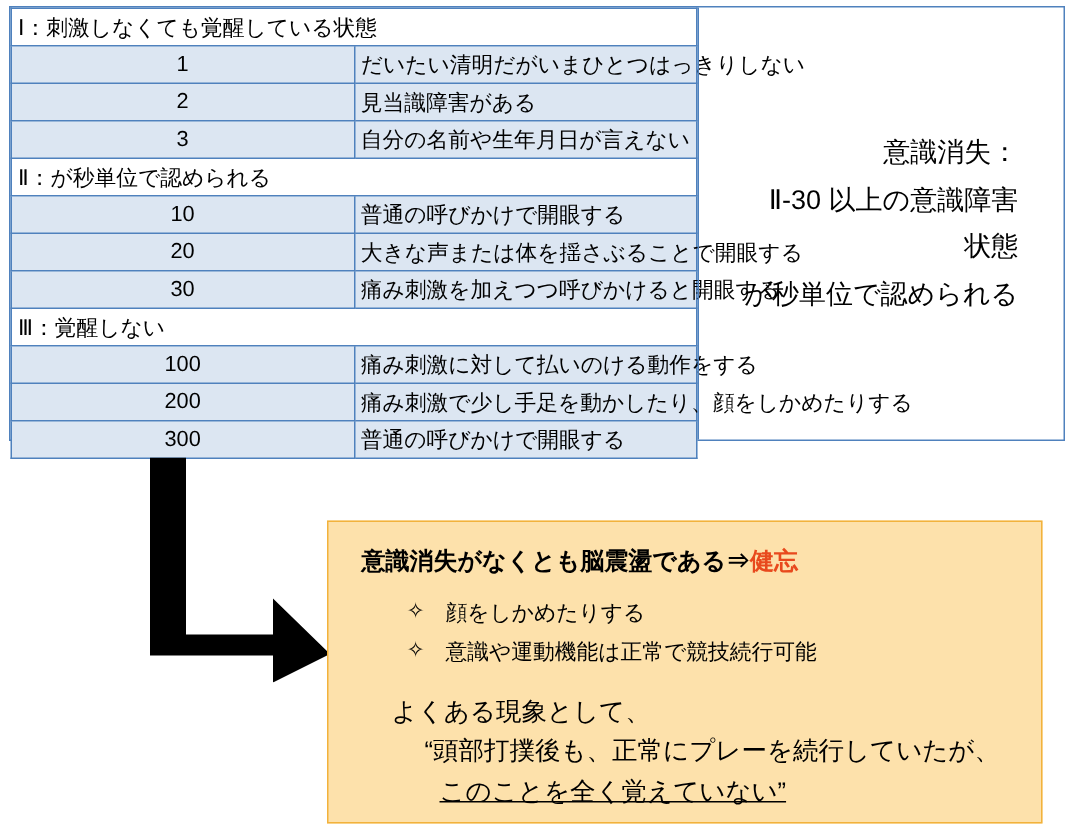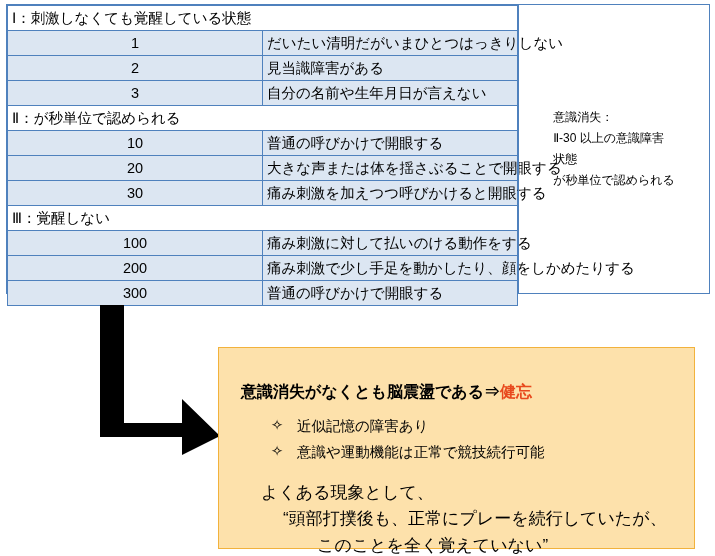--- a/index.html
+++ b/index.html
@@ -22,21 +22,21 @@
     left: 6px;
     top: 4px;
     width: 704px;
     height: 290px;
     display: flex;
     border: 1px solid #4f81bd;
     box-sizing: border-box;
     background: #fff;
   }
   #jcs-table {
-    width: 511px;
+    width: 458px;
     border-collapse: collapse;
     table-layout: fixed;
     box-sizing: border-box;
   }
   #jcs-table td {
     border: 1px solid #4f81bd;
     font-size: 14.5px;
     padding: 2px 4px;
     height: 25px;
     box-sizing: border-box;
@@ -57,22 +57,22 @@
     background: #ffffff;
     padding-left: 6px;
     font-size: 15px;
   }
   #side-note {
     flex: 1;
     border-left: 1px solid #4f81bd;
     display: flex;
     align-items: center;
     justify-content: center;
-    text-align: left;
-    font-size: 12px;
+    text-align: right;
+    font-size: 18px;
     line-height: 1.75;
     padding: 0 6px;
     box-sizing: border-box;
   }
 
   
   #arrow {
     position: absolute;
     left: 96px;
     top: 305px;
@@ -88,21 +88,21 @@
     width: 477px;
     height: 202px;
     background: #fde1ab;
     border: 1px solid #f2b23c;
     box-sizing: border-box;
     padding: 14px 16px 10px 16px;
   }
   #callout-title {
     font-size: 16px;
     font-weight: bold;
-    margin: 20px 0 14px 6px;
+    margin: 2px 0 14px 6px;
     white-space: nowrap;
   }
   #callout-title .accent {
     color: #e8491d;
   }
   .bullet-row {
     display: flex;
     align-items: flex-start;
     font-size: 14.5px;
     margin: 0 0 7px 36px;
@@ -111,21 +111,21 @@
     width: 26px;
     flex: 0 0 26px;
     text-align: left;
   }
   #callout-body {
     font-size: 17px;
     line-height: 1.55;
     margin: 18px 0 0 26px;
   }
   .indent1 { margin-left: 22px; }
-  .indent2 { margin-left: 56px; }
+  .indent2 { margin-left: 32px; text-decoration: underline; }
 </style>
 </head>
 <body>
 
 <div id="jcs-wrap">
 
   <table id="jcs-table">
     <tbody>
       <tr class="head">
         <td colspan="2">Ⅰ：刺激しなくても覚醒している状態</td>
@@ -189,21 +189,21 @@
   <path d="M4 0 L28 0 L28 118 L86 118 L86 94 L124 131 L86 150 L86 132 L4 132 Z" fill="#000000"></path>
 </svg>
 
 <div id="callout">
   <div id="callout-title">
     <span>意識消失がなくとも脳震盪である⇒</span><span class="accent">健忘</span>
   </div>
 
   <div class="bullet-row">
     <span class="bullet-mark">✧</span>
-    <span>近似記憶の障害あり</span>
+    <span>顔をしかめたりする</span>
   </div>
   <div class="bullet-row">
     <span class="bullet-mark">✧</span>
     <span>意識や運動機能は正常で競技続行可能</span>
   </div>
 
   <div id="callout-body">
     <div>よくある現象として、</div>
     <div class="indent1">“頭部打撲後も、正常にプレーを続行していたが、</div>
     <div class="indent2">このことを全く覚えていない”</div>

